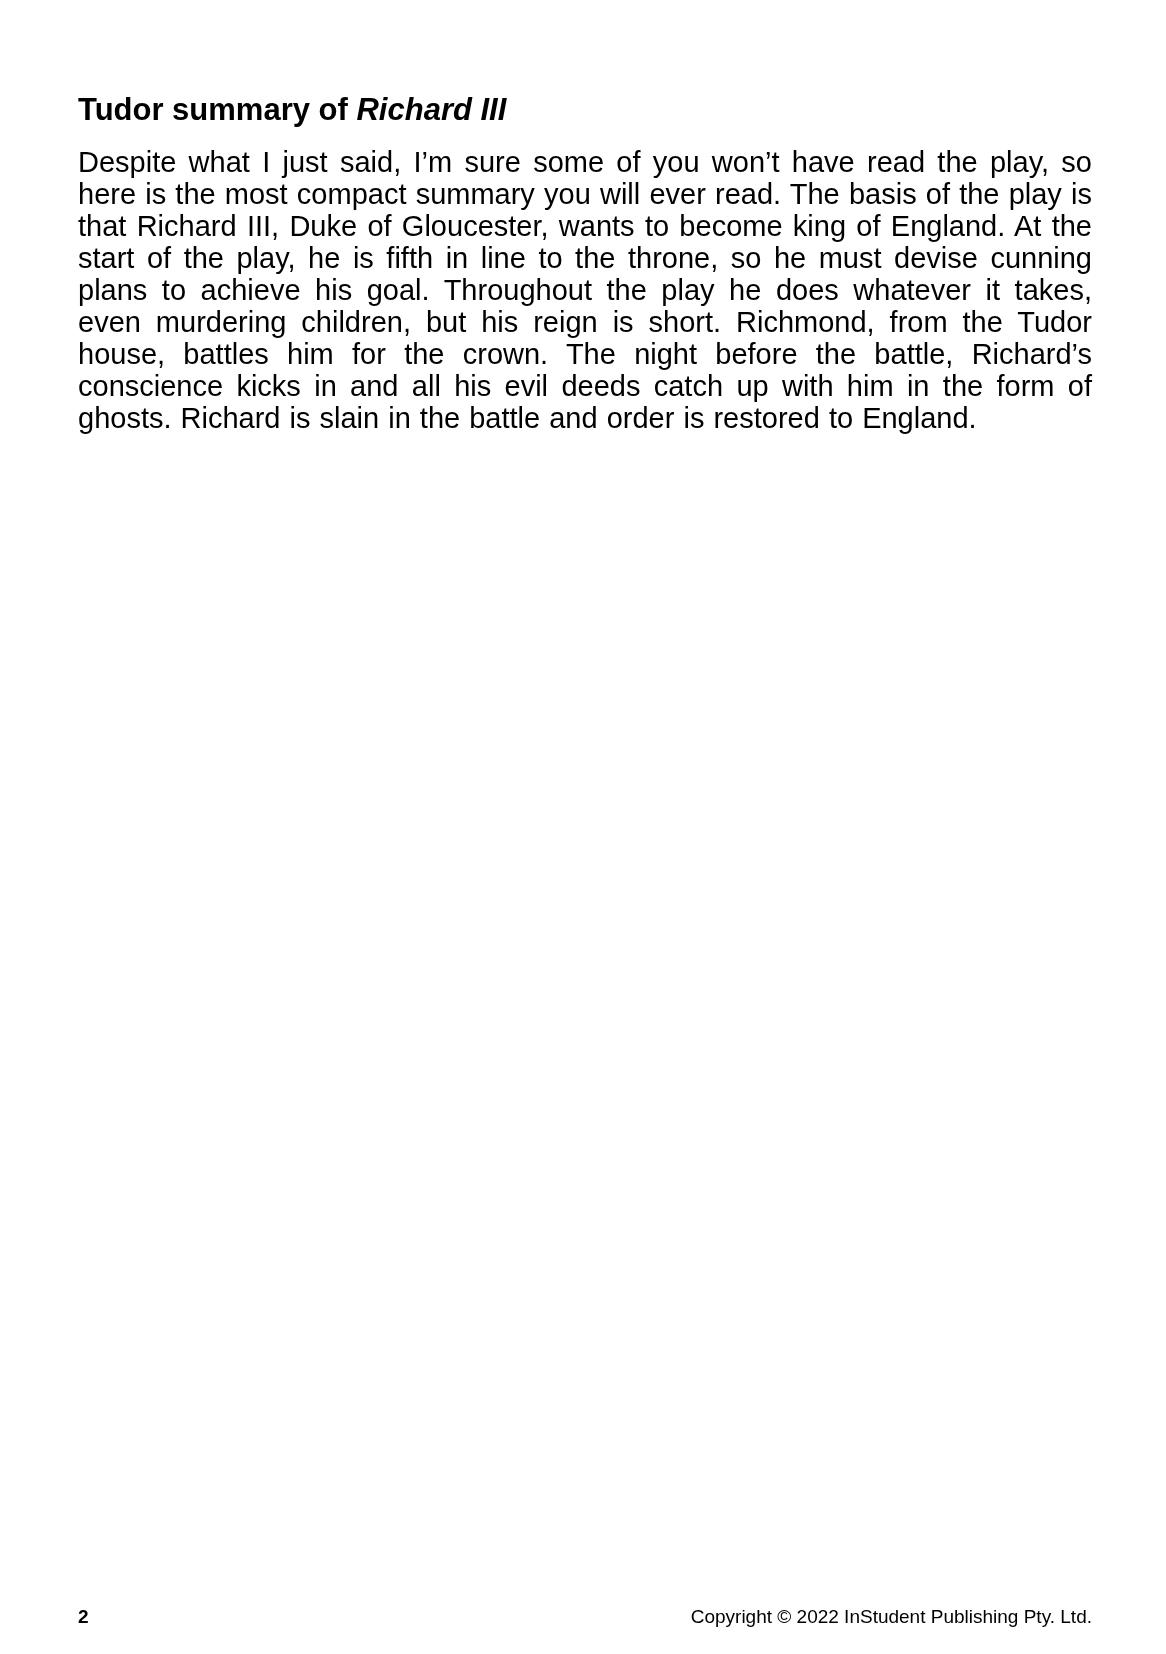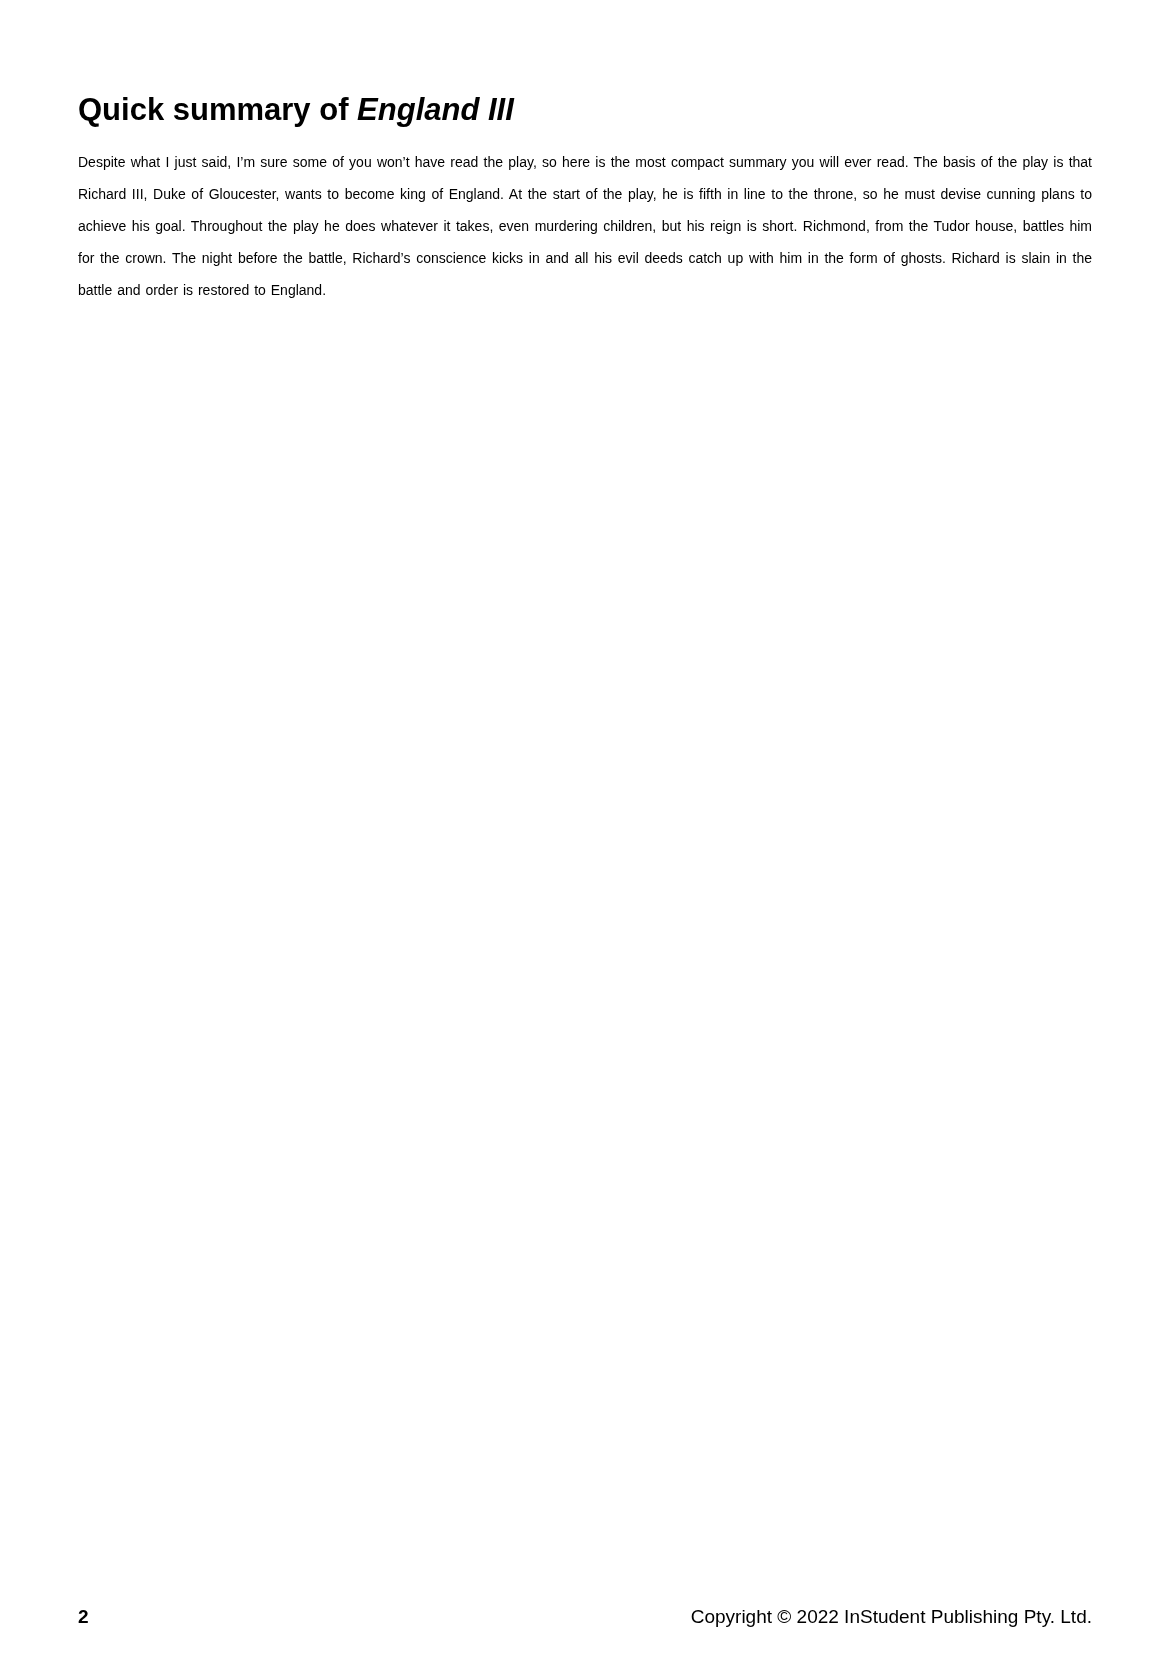--- a/index.html
+++ b/index.html
@@ -28,21 +28,21 @@
     font-size: 31px;
     font-weight: bold;
     letter-spacing: 0px;
     color: #000000;
   }
   h1.page-heading .italic-title {
     font-style: italic;
   }
   p.summary-paragraph {
     margin: 0;
-    font-size: 14px;
+    font-size: 29px;
     line-height: 32px;
     text-align: justify;
     color: #000000;
     word-spacing: 1px;
   }
   .footer {
     position: absolute;
     left: 78px;
     right: 74px;
     bottom: 24px;
@@ -64,21 +64,21 @@
     text-align: right;
     font-weight: normal;
   }
 </style>
 </head>
 <body>
 
 <div class="page">
 
   <div class="content">
-    <h1 class="page-heading"><span>Quick summary of </span><span class="italic-title">England III</span></h1>
+    <h1 class="page-heading"><span>Tudor summary of </span><span class="italic-title">Richard III</span></h1>
 
     <p class="summary-paragraph">Despite what I just said, I’m sure some of you won’t have read the play, so here is the most compact summary you will ever read.  The basis of the play is that Richard III, Duke of Gloucester, wants to become king of England. At the start of the play, he is fifth in line to the throne, so he must devise cunning plans to achieve his goal.  Throughout the play he does whatever it takes, even murdering children, but his reign is short. Richmond, from the Tudor house, battles him for the crown.  The night before the battle, Richard’s conscience kicks in and all his evil deeds catch up with him in the form of ghosts.  Richard is slain in the battle and order is restored to England.</p>
   </div>
 
   <div class="footer">
     <span class="page-number">2</span>
     <span class="copyright">Copyright © 2022 InStudent Publishing Pty. Ltd.</span>
   </div>
 
 </div>

